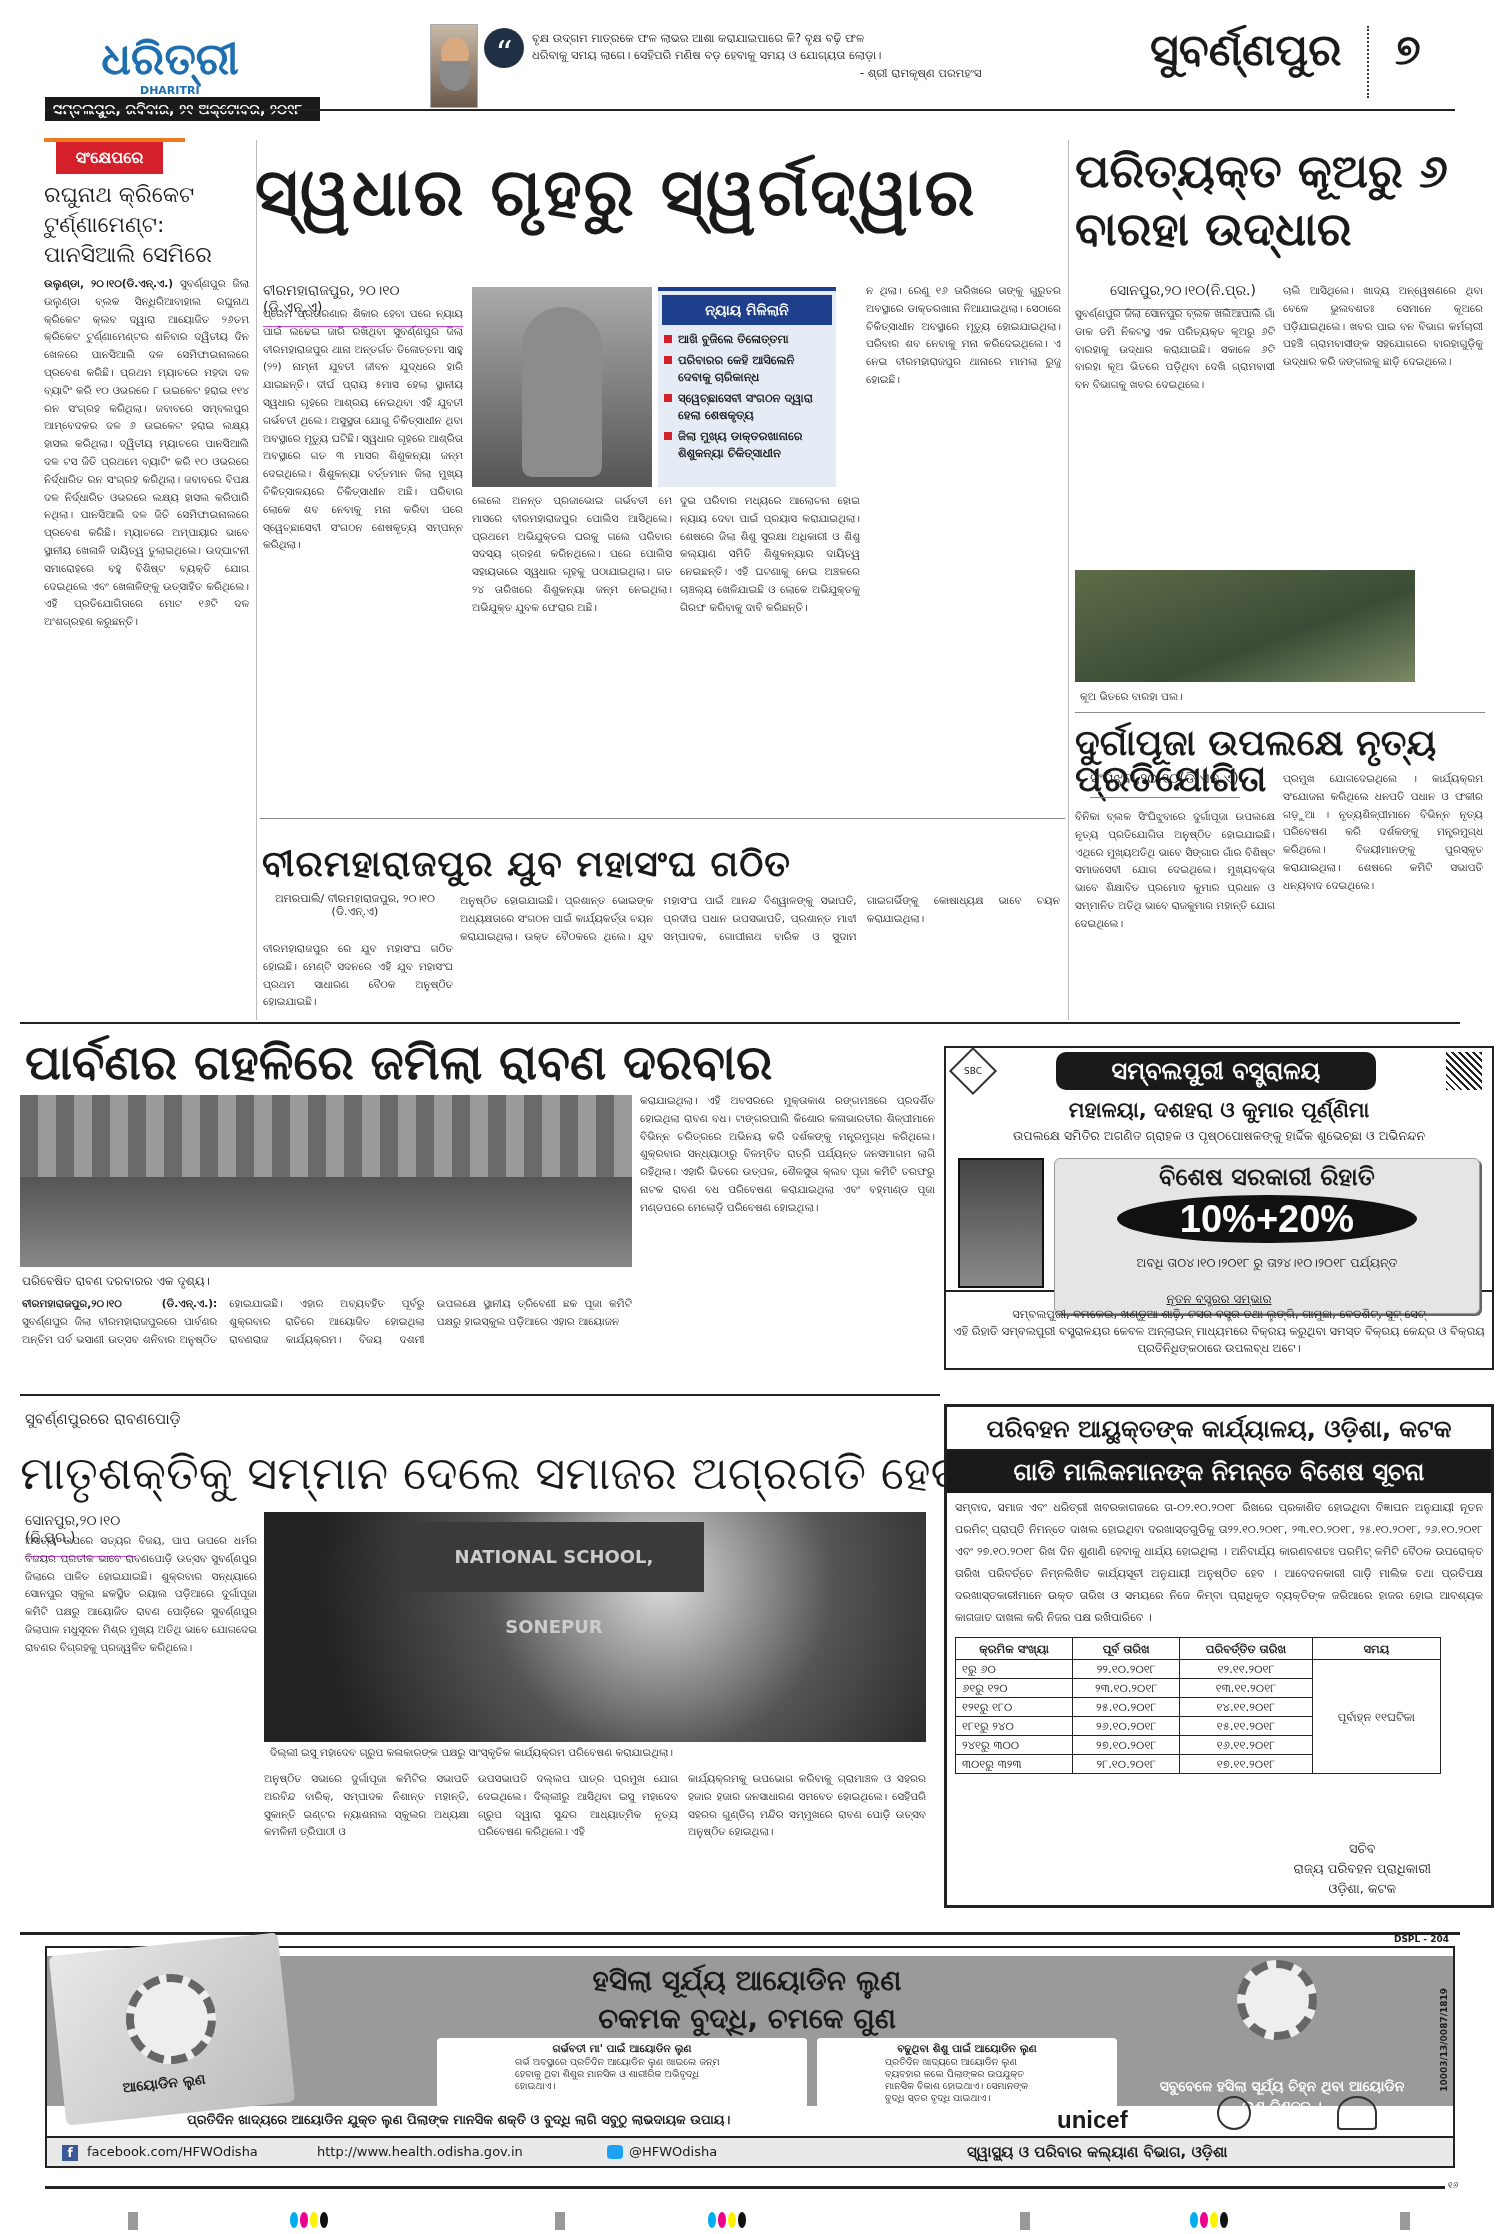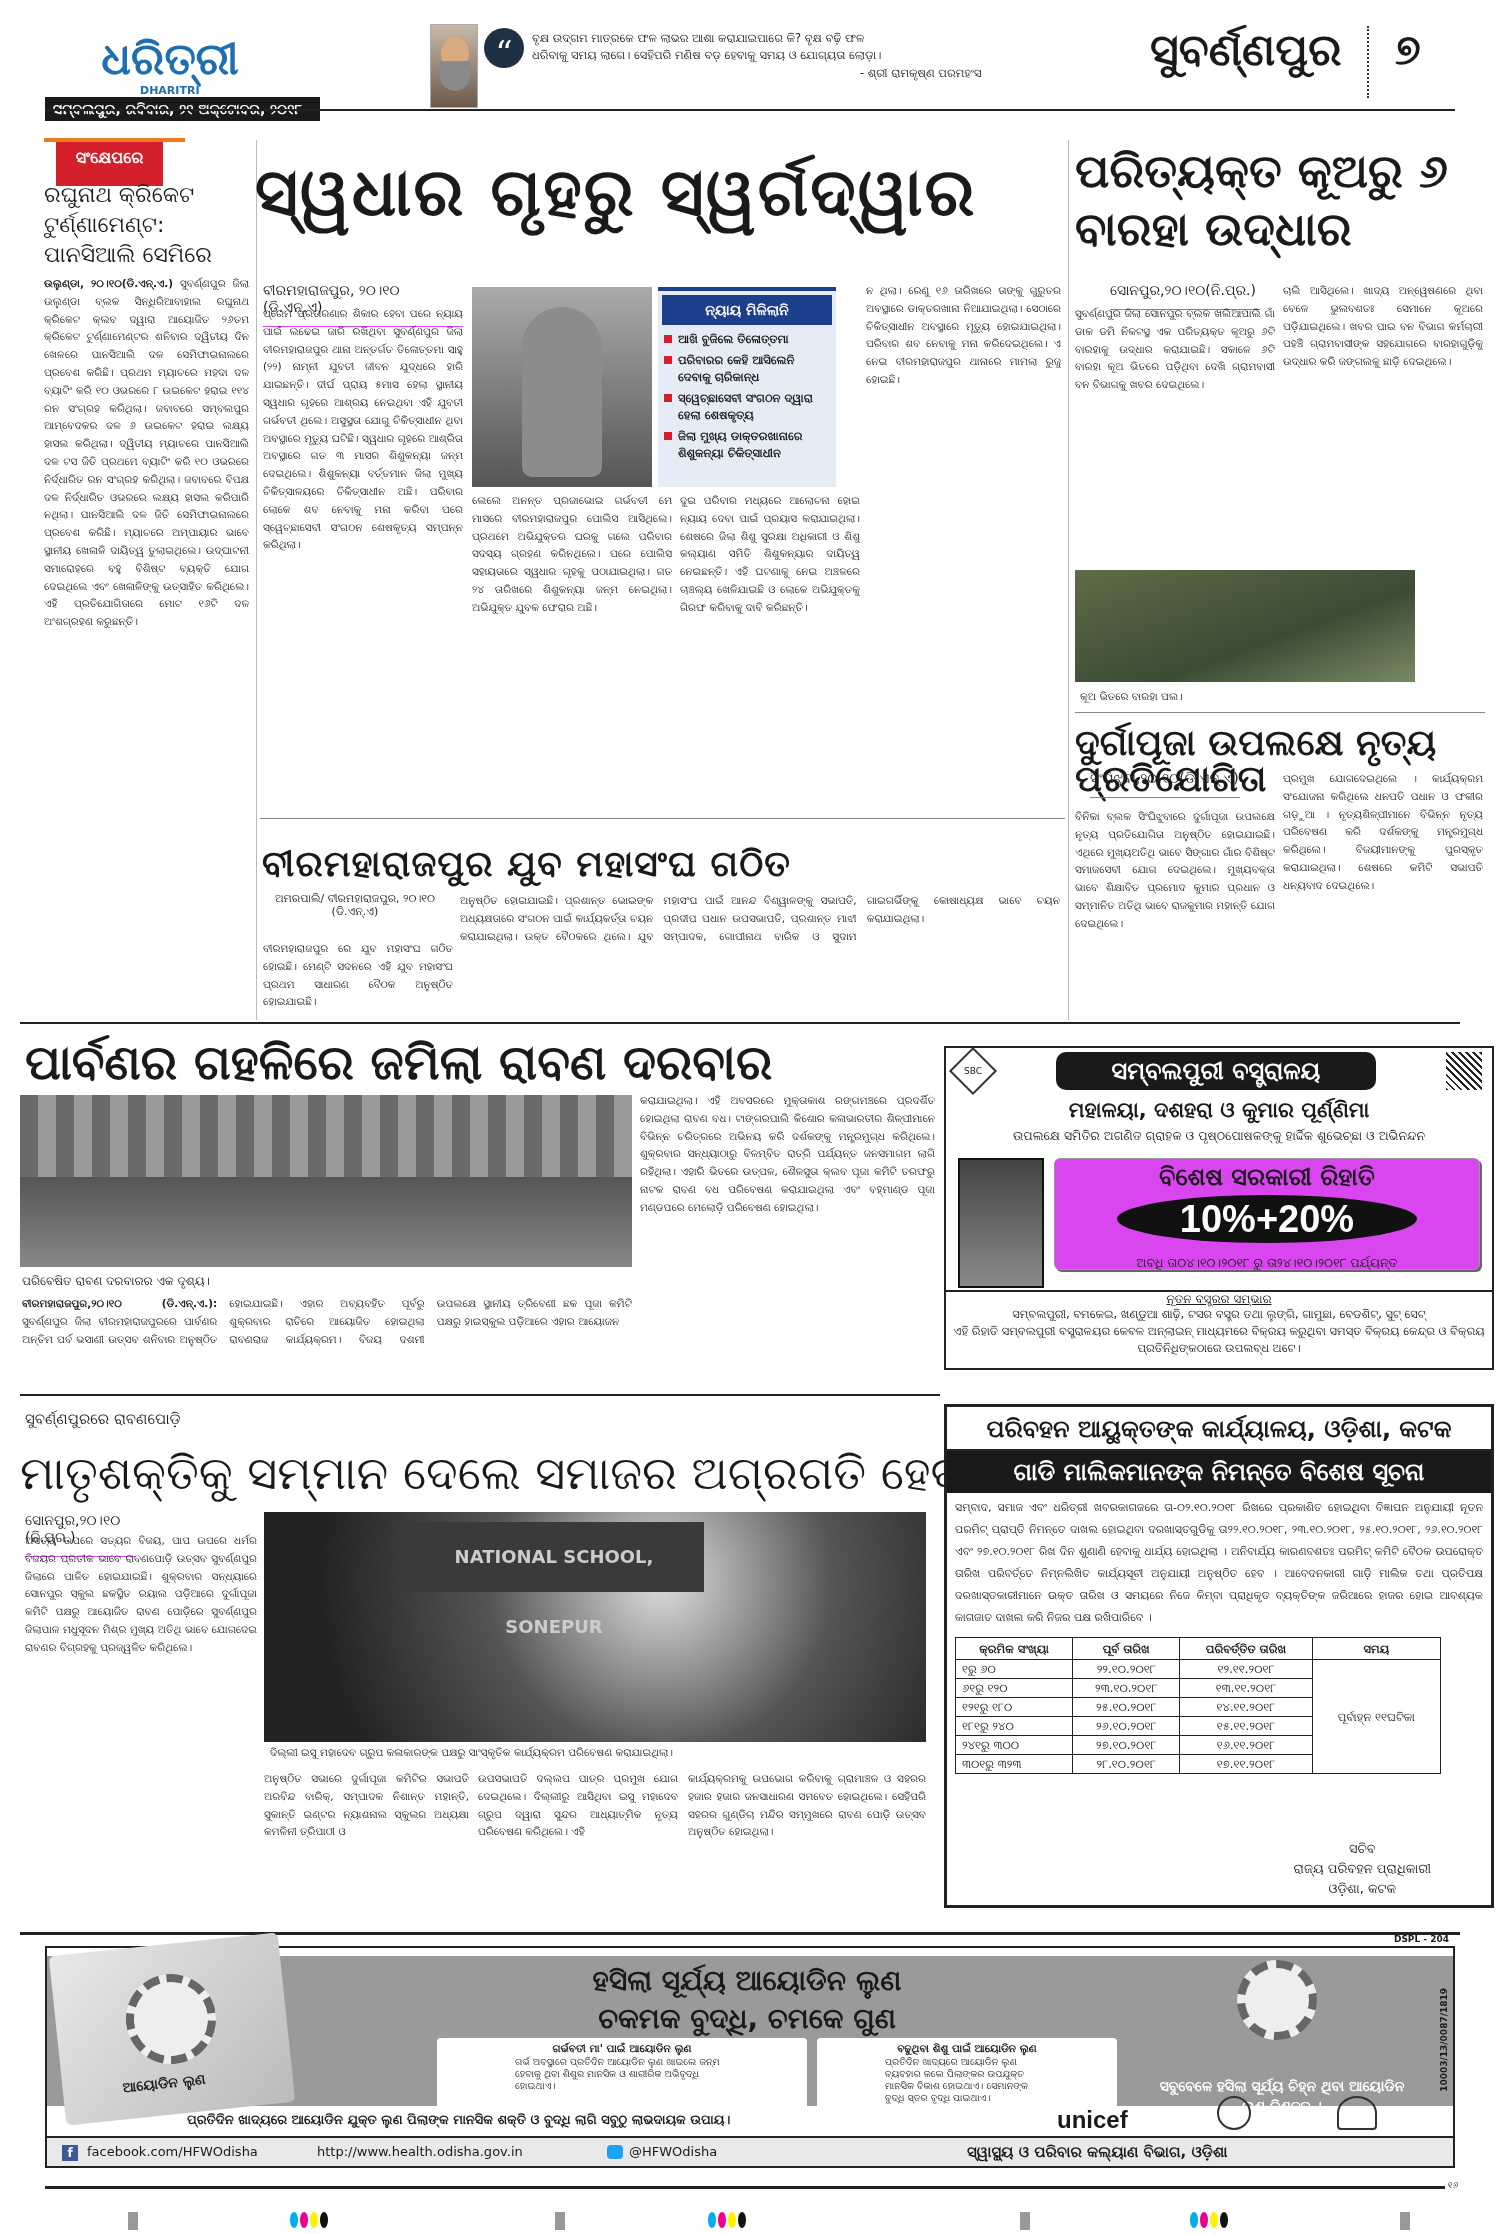--- a/index.html
+++ b/index.html
@@ -14,21 +14,21 @@
   .portrait .face{position:absolute;left:10px;top:12px;width:28px;height:34px;border-radius:50%;background:#d9a97f}
   .portrait .beard{position:absolute;left:9px;top:36px;width:30px;height:30px;border-radius:0 0 15px 15px;background:#8a8a8a}
   .quote-bubble{left:484px;top:28px;width:40px;height:40px;border-radius:50%;background:#1f3044;color:#fff;font-size:34px;line-height:50px;text-align:center;font-family:"DejaVu Serif",serif}
   .quote-text{left:532px;top:30px;width:520px;font-size:11.5px;line-height:17px}
   .quote-author{left:860px;top:66px;font-size:11.5px}
   .section-title{left:1150px;top:20px;font-size:44px;font-weight:bold;line-height:60px}
   .vdots{left:1367px;top:26px;height:72px;border-left:2px dotted #333}
   .page-no{left:1395px;top:20px;font-size:42px;font-weight:bold;line-height:60px}
   
   .brief-bar{left:44px;top:138px;width:141px;height:4px;background:#f07a1e}
-  .brief-tag{left:56px;top:142px;width:107px;height:44px;background:#d4202a;color:#fff;font-size:16px;font-weight:bold;text-align:center;line-height:32px}
+  .brief-tag{left:56px;top:142px;width:107px;height:32px;background:#d4202a;color:#fff;font-size:16px;font-weight:bold;text-align:center;line-height:32px}
   .brief-head{left:44px;top:180px;width:210px;font-size:22px;line-height:30px}
   .body-col{font-size:10.5px;line-height:17.8px;text-align:justify;overflow:hidden;color:#222}
   .dl{font-weight:bold}
   
   .h-main{left:255px;top:148px;font-size:66px;font-weight:bold;letter-spacing:2px;line-height:90px}
   .h-right{left:1075px;top:142px;width:420px;font-size:46px;font-weight:bold;line-height:58px}
   .byline{font-size:14px;border-bottom:1px solid #d946ef;padding-bottom:10px}
   .photo-woman{left:472px;top:287px;width:180px;height:200px;background:linear-gradient(180deg,#aaa,#555)}
   .photo-woman .fig{position:absolute;left:50px;top:20px;width:80px;height:170px;border-radius:40px 40px 10px 10px;background:#8c8c8c}
   .sidebar-box{left:658px;top:287px;width:178px;height:200px;background:#e6ecf6;border-top:4px solid #1d3f8c}
@@ -44,21 +44,21 @@
   .photo-ravana{left:20px;top:1095px;width:612px;height:172px;background:repeating-linear-gradient(90deg,#6a6a6a 0 18px,#9a9a9a 18px 36px)}
   .photo-ravana .stage{position:absolute;left:0;bottom:0;width:100%;height:90px;background:linear-gradient(#555,#888)}
   
   .ad1{left:944px;top:1046px;width:550px;height:246px;border:2px solid #222}
   .ad1 .brand{position:absolute;left:110px;top:4px;width:320px;height:38px;background:#1a1a1a;color:#fff;font-size:24px;font-weight:bold;text-align:center;line-height:38px;border-radius:10px}
   .ad1 .logo-l{position:absolute;left:10px;top:6px;width:34px;height:34px;transform:rotate(45deg);border:2px solid #333;font-size:9px;text-align:center;line-height:30px}
   .ad1 .logo-r{position:absolute;right:10px;top:4px;width:36px;height:38px;background:repeating-linear-gradient(45deg,#222 0 2px,#fff 2px 5px)}
   .ad1 .l1{position:absolute;left:0;top:50px;width:100%;text-align:center;font-size:21px;font-weight:bold}
   .ad1 .l2{position:absolute;left:0;top:80px;width:100%;text-align:center;font-size:12.5px}
   .ad1 .pic{position:absolute;left:12px;top:110px;width:86px;height:130px;background:linear-gradient(#444,#8a8a8a);border:2px solid #111}
-  .ad1 .offer{position:absolute;left:108px;top:110px;width:426px;height:112px;background:#d946ef;border:1px solid #999;border-radius:6px;box-shadow:2px 2px 0 #666}
+  .ad1 .offer{position:absolute;left:108px;top:110px;width:426px;height:156px;background:#e5e5e5;border:1px solid #999;border-radius:6px;box-shadow:2px 2px 0 #666}
   .ad1 .offer .t{text-align:center;font-size:24px;font-weight:bold;margin-top:4px}
   .ad1 .offer .pct{margin:4px auto 0;width:300px;height:48px;background:#111;color:#fff;border-radius:50%;text-align:center;font-size:38px;font-weight:bold;line-height:48px;font-family:"Liberation Sans",sans-serif}
   .ad1 .offer .v{text-align:center;font-size:12.5px;margin-top:12px}
   .ad1-foot{left:944px;top:1290px;width:550px;height:80px;border:2px solid #222;border-top:none;text-align:center}
   .ad1-foot .n{font-size:12px;text-decoration:underline;margin-top:2px}
   .ad1-foot .p{font-size:11.5px;line-height:17px}
   
   .ad2{left:944px;top:1404px;width:550px;height:504px;border:3px solid #222}
   .ad2 .t1{height:44px;text-align:center;font-size:24px;font-weight:bold;line-height:44px;border-bottom:2px solid #222}
   .ad2 .t2{height:42px;background:#1a1a1a;color:#fff;text-align:center;font-size:24px;font-weight:bold;line-height:42px}

